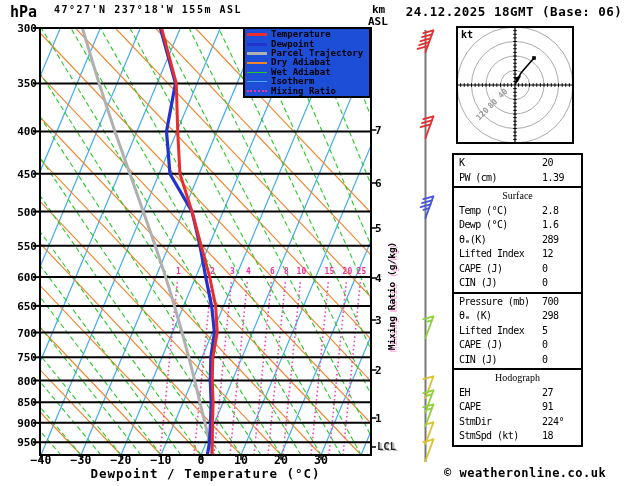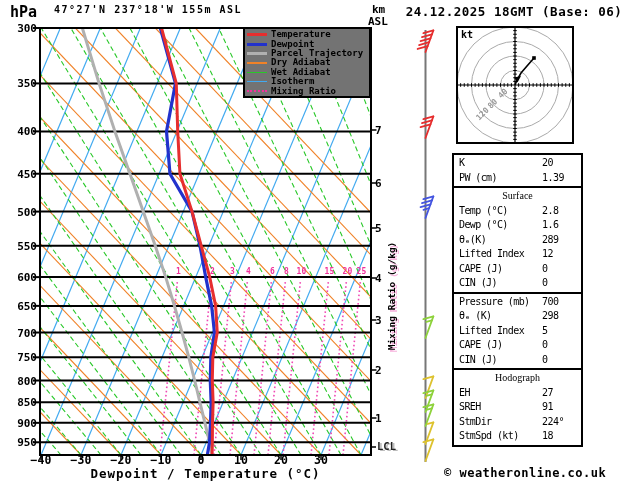--- a/index.html
+++ b/index.html
@@ -13,21 +13,21 @@
   #asl{left:368px;top:15px;font-size:11px;}
   #datetime{left:402px;top:4px;width:224px;text-align:center;font-size:12.5px;letter-spacing:0.5px;}
   #xlabel{left:58px;top:466px;width:295px;text-align:center;font-size:12.5px;letter-spacing:1px;}
   #lcl{left:377px;top:440px;font-size:10.5px;color:#222;text-shadow:2px 1px 0 #bbb;}
   #mrlabel{left:386px;top:382px;width:172px;height:14px;font-size:9.5px;font-weight:bold;
            transform:rotate(-90deg);transform-origin:0 0;text-align:center;
            text-shadow:-2px 2px 0 #f7b3dd;}
   #ktlabel{left:461px;top:29px;font-size:10px;}
   #footer{left:444px;top:466px;font-size:12px;letter-spacing:0.5px;}
   
-  #legend{left:243px;top:27px;width:128px;height:71px;border:2px solid #000;background:#737373;
+  #legend{left:243px;top:27px;width:128px;height:71px;border:2px solid #000;background:#1d4ed8;
           box-sizing:border-box;padding:1px 0 0 2px;}
   .lrow{display:flex;align-items:center;height:9.4px;}
   .lsample{width:20px;margin-right:4px;flex:0 0 20px;}
   .llabel{font-size:9px;font-weight:bold;line-height:1;}
   
   #datatable{left:452px;top:153px;width:131px;border:2px solid #000;background:#fff;
              box-sizing:border-box;font-size:10px;}
   .tsection{border-top:2px solid #000;padding:1px 0;}
   .tsection:first-child{border-top:none;}
   .thead{text-align:center;height:14.5px;line-height:14.5px;font-family:Liberation Serif, serif;}
@@ -438,21 +438,21 @@
           <div class="tval">0</div>
         </div>
       </div>
       <div class="tsection">
         <div class="thead">Hodograph</div>
         <div class="trow">
           <div class="tlab">EH</div>
           <div class="tval">27</div>
         </div>
         <div class="trow">
-          <div class="tlab">SREH</div>
+          <div class="tlab">CAPE</div>
           <div class="tval">91</div>
         </div>
         <div class="trow">
           <div class="tlab">StmDir</div>
           <div class="tval">224°</div>
         </div>
         <div class="trow">
           <div class="tlab">StmSpd (kt)</div>
           <div class="tval">18</div>
         </div>

